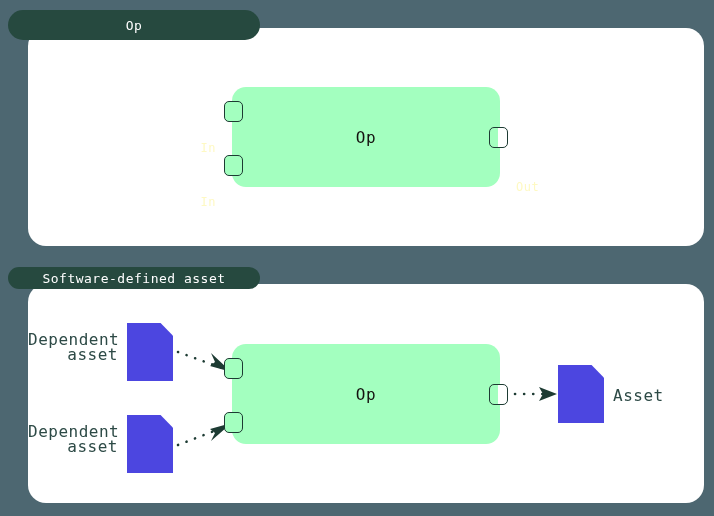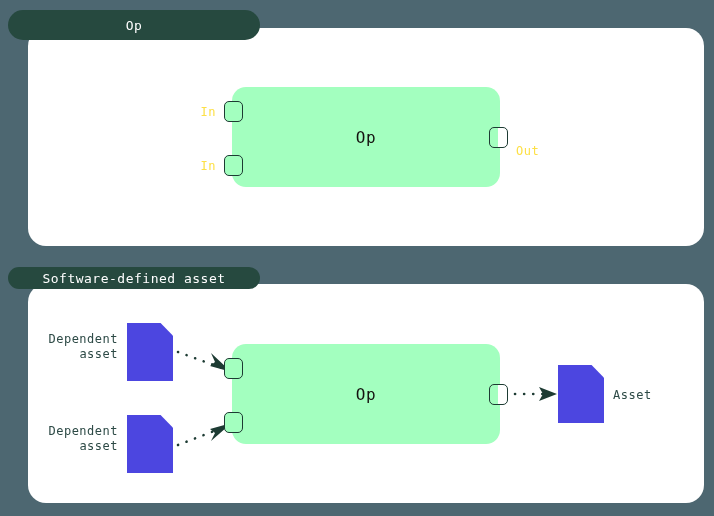--- a/index.html
+++ b/index.html
@@ -61,41 +61,42 @@
     box-sizing: border-box;
     z-index: 4;
   }
   .port.split {
     background: linear-gradient(to right, #a3ffbf 0%, #a3ffbf 50%, #ffffff 50%, #ffffff 100%);
   }
 
   .port-label {
     position: absolute;
     font-size: 12px;
-    color: #fde047;
+    color: #fef9c3;
     letter-spacing: 0.5px;
     white-space: nowrap;
+    margin-top: 36px;
   }
   .port-label.right-align {
     text-align: right;
   }
 
   
   .asset-icon {
     position: absolute;
     width: 46px;
     height: 58px;
     background: #4c46e0;
     -webkit-clip-path: polygon(0 0, 73% 0, 100% 22%, 100% 100%, 0 100%);
     clip-path: polygon(0 0, 73% 0, 100% 22%, 100% 100%, 0 100%);
   }
 
   .asset-label {
     position: absolute;
-    font-size: 12px;
+    font-size: 16px;
     color: #2d4a46;
     letter-spacing: 0.5px;
     white-space: nowrap;
     line-height: 15px;
   }
   .asset-label.two-line {
     text-align: right;
     width: 90px;
   }
 

